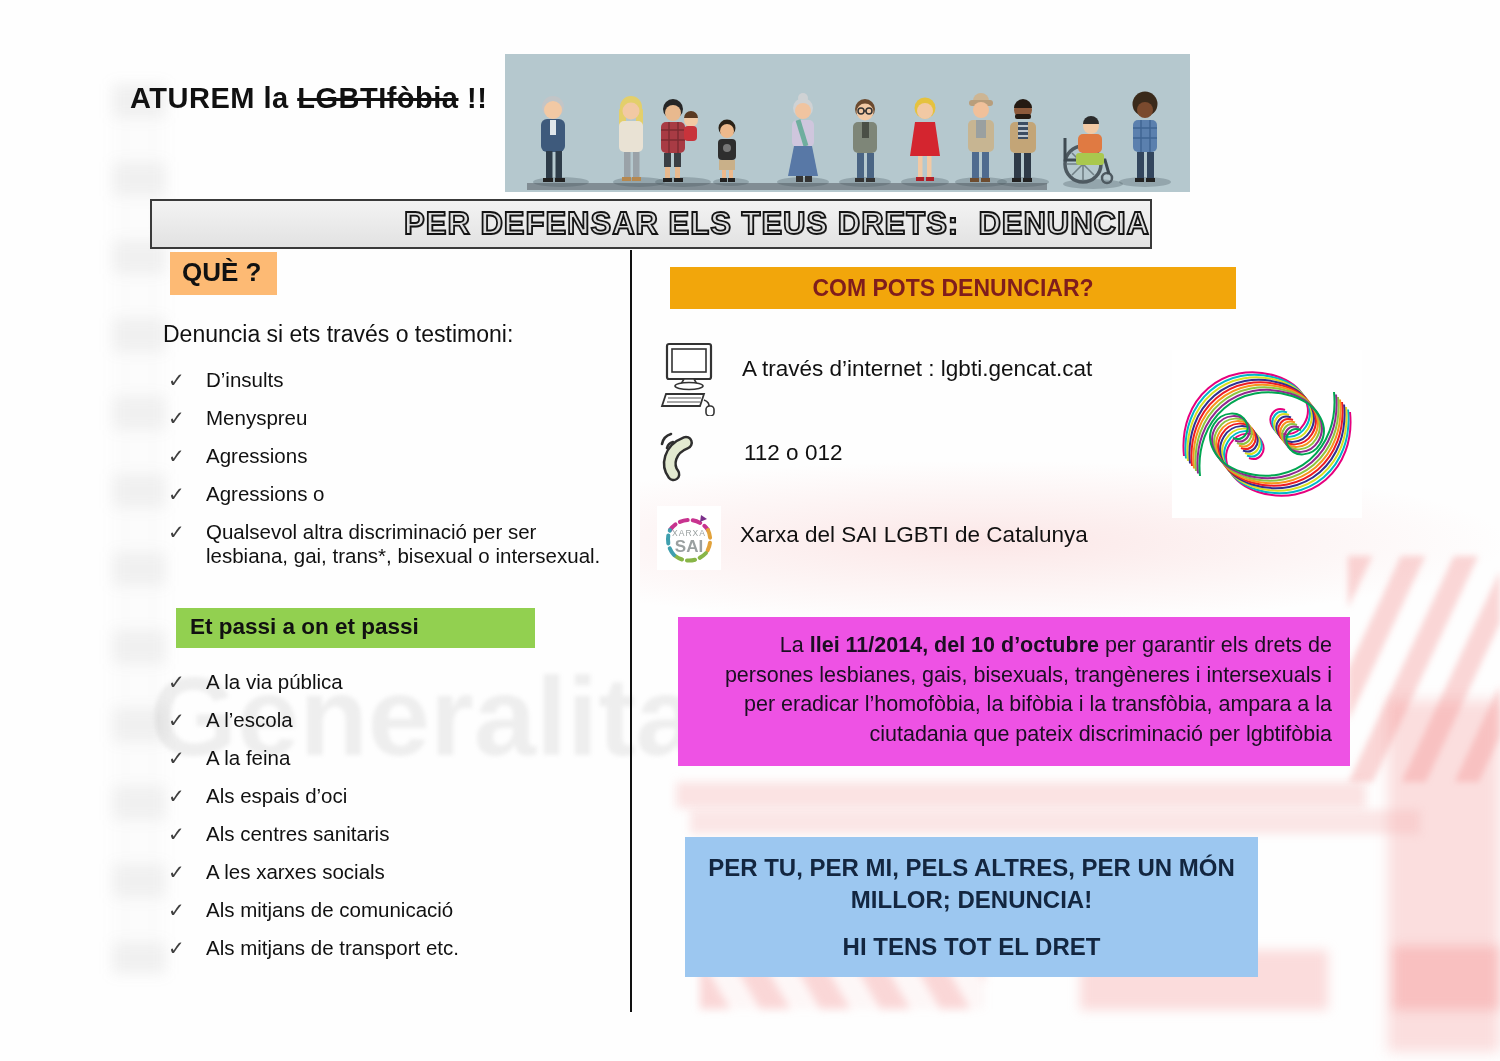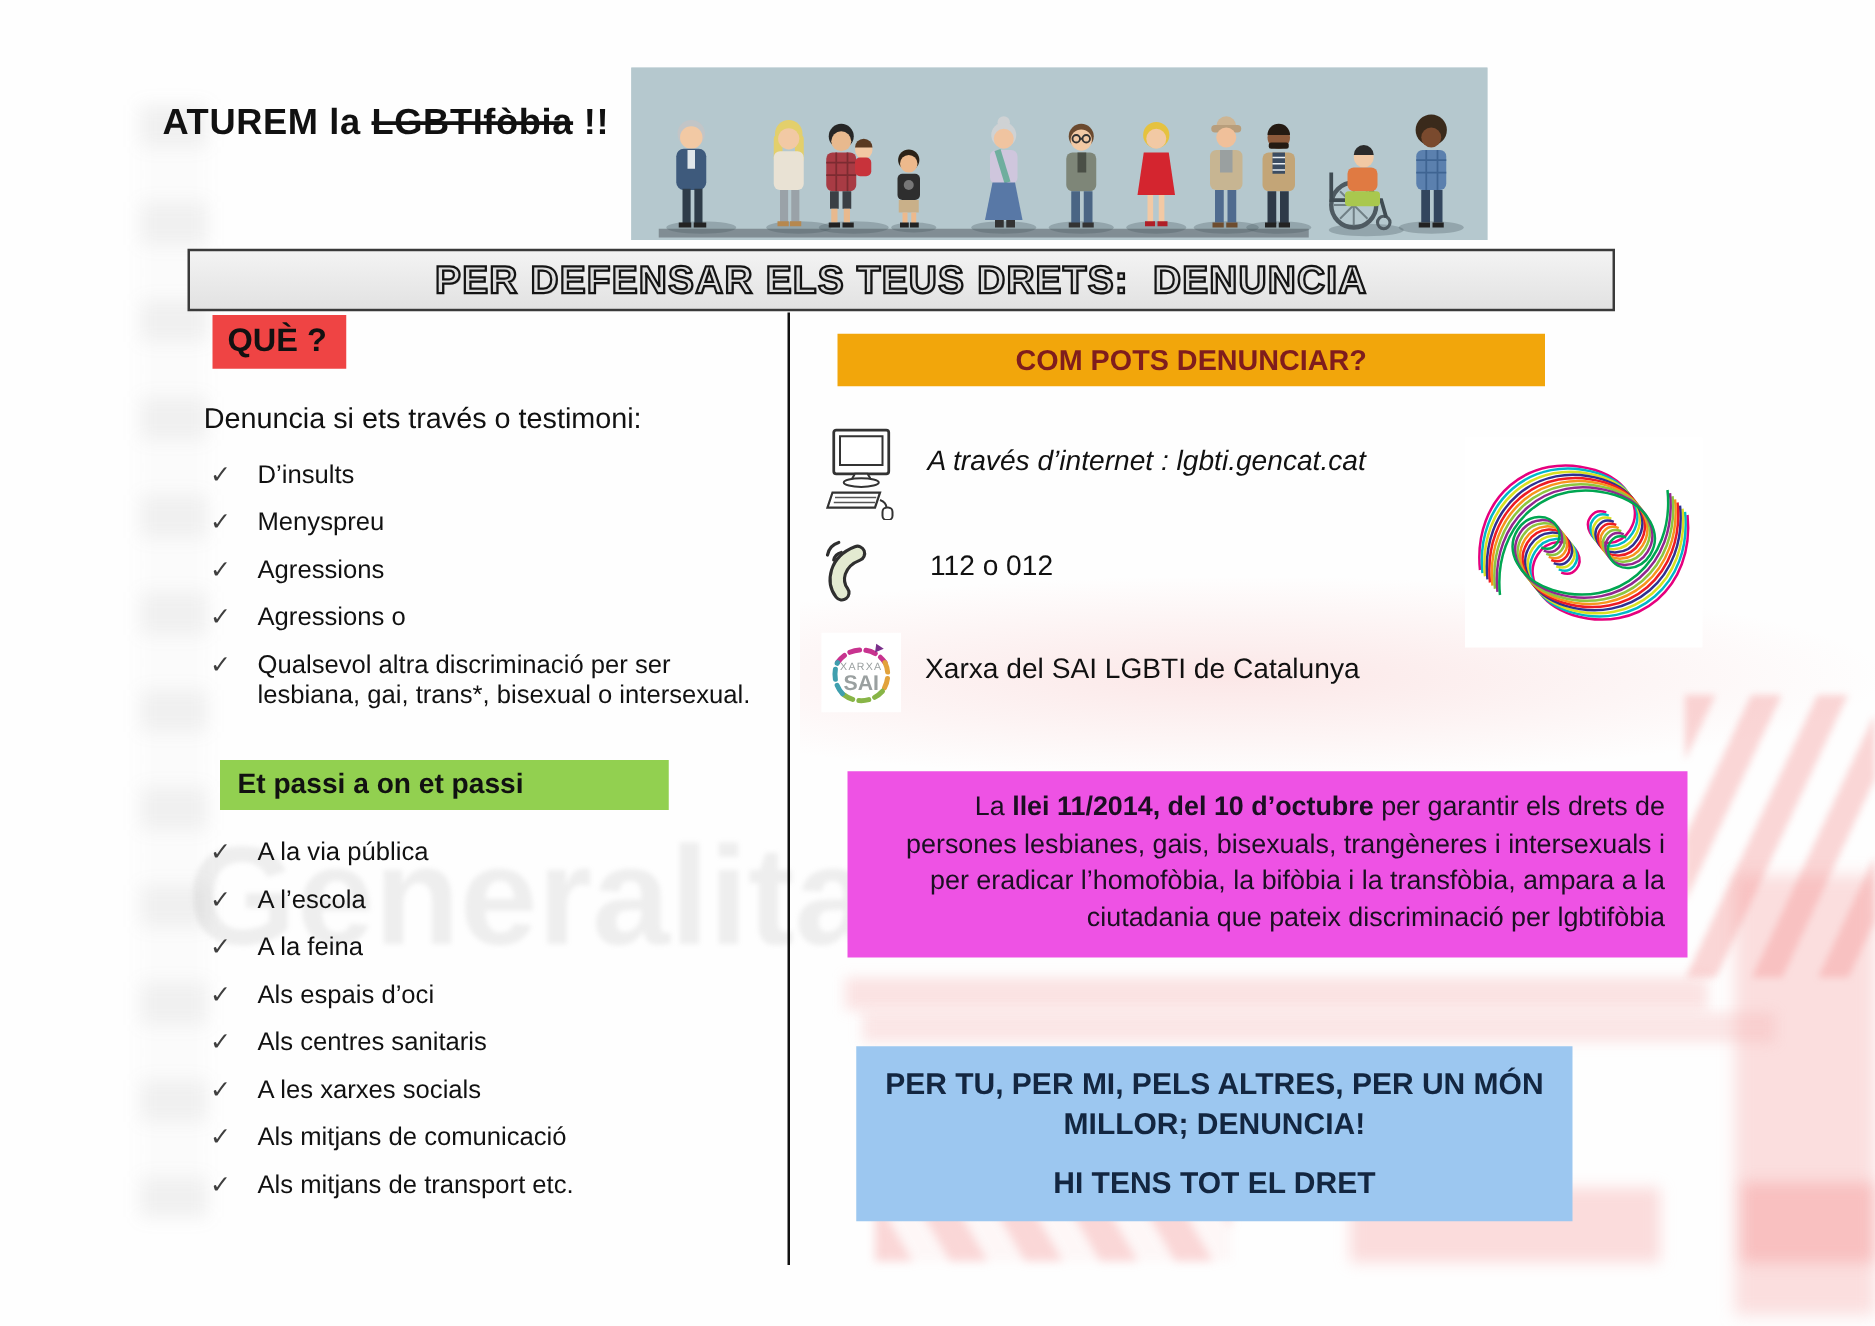--- a/index.html
+++ b/index.html
@@ -22,43 +22,43 @@
   .wm-bandB{left:690px;top:810px;width:730px;height:24px;background:rgba(246,170,170,.28);filter:blur(5px);}
   .wm-b1{left:700px;top:953px;width:285px;height:56px;
     background:repeating-linear-gradient(60deg,rgba(244,140,140,.34) 0 26px,rgba(244,140,140,.06) 26px 52px);
     filter:blur(4px);}
   .wm-b2{left:1080px;top:950px;width:248px;height:60px;background:rgba(246,165,165,.38);filter:blur(6px);}
   .wm-b3{left:1393px;top:946px;width:107px;height:64px;background:rgba(246,150,150,.42);filter:blur(6px);}
   
   .title{position:absolute;left:130px;top:82px;font-size:29px;font-weight:bold;letter-spacing:.5px;z-index:2;}
   .title .struck{text-decoration:line-through;text-decoration-thickness:3px;}
   .hero{position:absolute;left:505px;top:54px;width:685px;height:138px;background:#b5c8ce;z-index:2;}
-  .banner{position:absolute;left:150px;top:199px;width:1142px;height:50px;z-index:2;
+  .banner{position:absolute;left:150px;top:199px;width:1002px;height:50px;z-index:2;
     background:linear-gradient(#f3f3f3,#e2e2e2);border:2px solid #3a3a3a;box-sizing:border-box;
-    display:flex;align-items:center;justify-content:center;}
+    display:flex;align-items:center;justify-content:flex-end;}
   .banner span{font-size:31px;font-weight:bold;letter-spacing:1px;color:#dedede;
     -webkit-text-stroke:1.8px #141414;text-shadow:1px 1px 0 rgba(0,0,0,.30);}
   
   .left-col{position:absolute;left:150px;top:252px;width:478px;z-index:2;}
   .right-col{position:absolute;left:630px;top:250px;width:752px;height:762px;border-left:2px solid #111;z-index:2;}
-  .tag-yellow{display:inline-block;margin-left:20px;background:#ef4444;padding:5px 16px 7px 12px;
+  .tag-yellow{display:inline-block;margin-left:20px;background:#fdba74;padding:5px 16px 7px 12px;
     font-size:26px;font-weight:bold;}
   .intro{margin:26px 0 20px 13px;font-size:23px;}
   ul.checks{list-style:none;margin:0;padding:0 0 0 18px;}
   ul.checks li{display:flex;margin-bottom:14px;font-size:20.5px;line-height:24px;}
   ul.checks .chk{width:38px;flex:none;color:#3f3f3f;font-size:20px;}
   .tag-green{margin:40px 0 22px 26px;width:345px;background:#92d050;padding:6px 0 8px 14px;
     font-size:22.5px;font-weight:bold;color:#111;}
   
   .hdr-orange{position:absolute;left:38px;top:17px;width:566px;height:42px;background:#f2a60b;
     display:flex;align-items:center;justify-content:center;font-size:23px;font-weight:bold;color:#7f1d1d;}
   .channel{position:absolute;display:flex;align-items:flex-start;}
   .channel .ic{flex:none;text-align:center;}
   .channel .ctext{font-size:22.5px;color:#111;}
-  .ch-internet{left:28px;top:92px;}  .ch-internet .ctext{margin:14px 0 0 18px;font-style:italic;}
+  .ch-internet{left:28px;top:92px;}  .ch-internet .ctext{margin:14px 0 0 18px;}
   .ch-phone{left:22px;top:176px;}    .ch-phone .ctext{margin:14px 0 0 24px;}
   .ch-sai{left:25px;top:256px;}      .ch-sai .ctext{margin:16px 0 0 19px;}
   .swirl{position:absolute;left:540px;top:100px;width:190px;height:168px;background:#fff;}
   .law-box{position:absolute;left:46px;top:367px;width:672px;box-sizing:border-box;background:#ee52e4;
     padding:14px 18px 16px;text-align:right;font-size:21.5px;line-height:1.38;color:#1b0f22;}
   .cta-box{position:absolute;left:53px;top:587px;width:573px;height:140px;box-sizing:border-box;
     background:#9cc7f0;padding:15px 22px;text-align:center;color:#132640;}
   .cta-box .l1{font-size:24px;font-weight:bold;line-height:1.35;}
   .cta-box .l2{font-size:24px;font-weight:bold;margin-top:16px;}
 </style>

